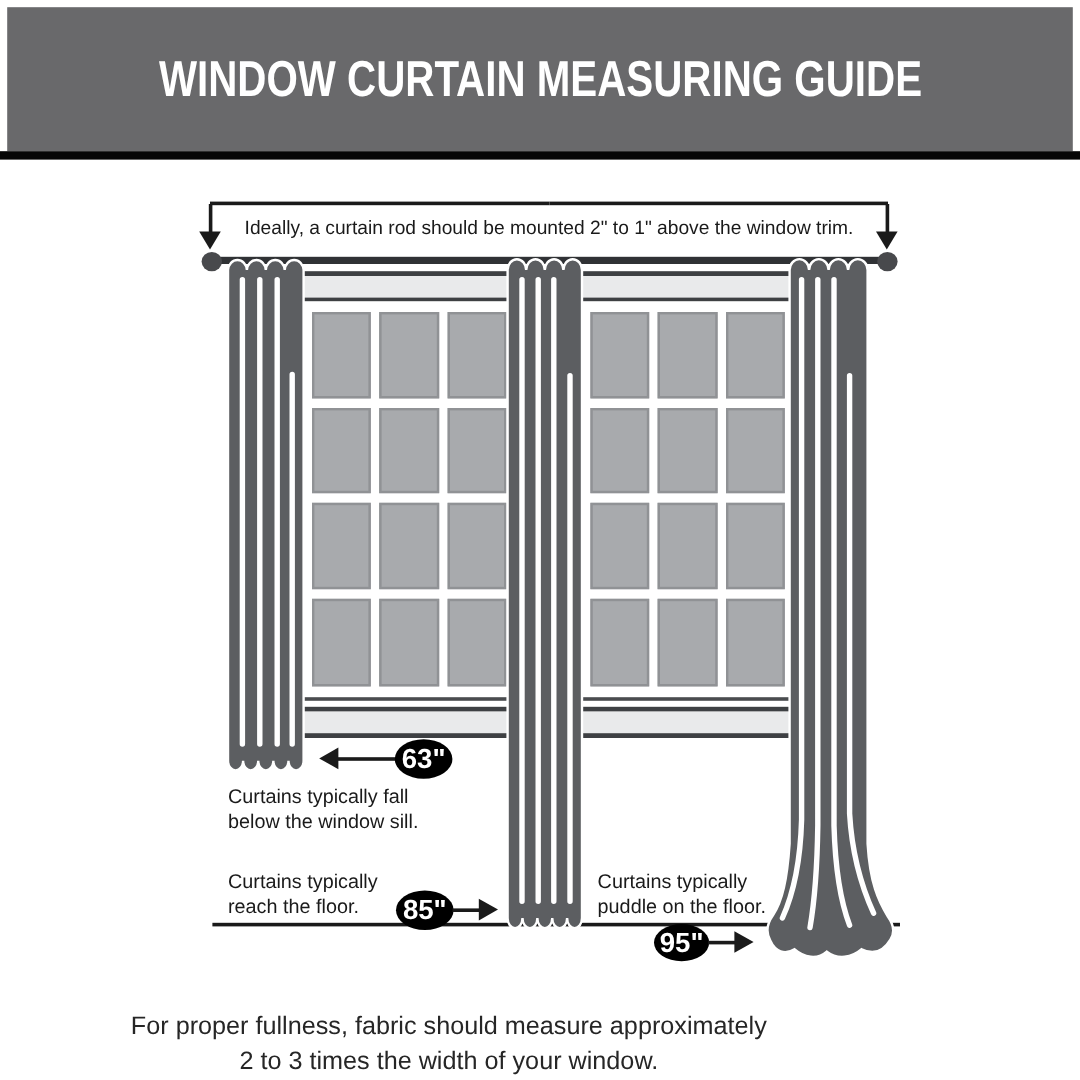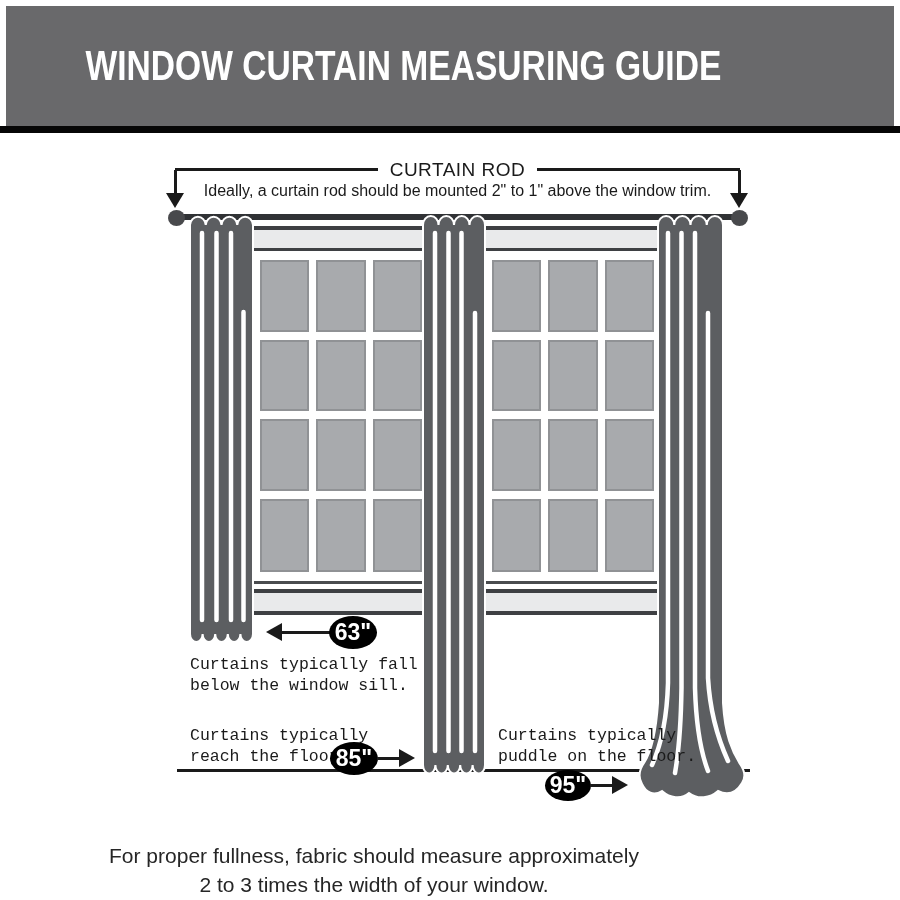--- a/index.html
+++ b/index.html
@@ -2,21 +2,21 @@
 <html><head>
 <meta charset="utf-8">
 <style>
   html,body{margin:0;padding:0;background:#fff;}
   body{width:900px;height:900px;position:relative;overflow:hidden;
        font-family:"Liberation Sans",sans-serif;color:#1a1a1a;}
   .abs{position:absolute;}
 
   
   .banner{left:6px;top:6px;width:888px;height:120px;background:#69696b;
-          display:flex;align-items:center;}
+          display:flex;align-items:center;justify-content:center;}
   .banner-title{color:#fff;font-weight:700;font-size:42px;letter-spacing:0;
                 transform:scaleX(0.8);transform-origin:center;white-space:nowrap;}
   .banner-rule{left:0;top:126px;width:900px;height:7px;background:#060606;}
 
   
   .bracket{left:175px;top:159px;width:565px;height:21px;display:flex;align-items:center;z-index:5;}
   .bracket .seg{flex:1;height:3px;background:#1a1a1a;}
   .bracket .lbl{padding:0 12px;font-size:19px;letter-spacing:.5px;color:#1a1a1a;white-space:nowrap;}
   .vdrop{width:3px;height:24px;background:#1a1a1a;top:170px;z-index:5;}
   .vhead{width:0;height:0;border-left:9px solid transparent;border-right:9px solid transparent;
@@ -43,37 +43,36 @@
   .curtain{z-index:2;}
 
   
   .oval{width:48px;height:33px;background:#000;border-radius:50%;color:#fff;
         font-weight:700;font-size:23px;display:flex;align-items:center;justify-content:center;z-index:6;}
   .aline{height:3px;background:#1a1a1a;z-index:6;}
   .ahead-l{width:0;height:0;border-top:9.5px solid transparent;border-bottom:9.5px solid transparent;
            border-right:16px solid #1a1a1a;z-index:6;}
   .ahead-r{width:0;height:0;border-top:9.5px solid transparent;border-bottom:9.5px solid transparent;
            border-left:16px solid #1a1a1a;z-index:6;}
-  .note{font-size:16.5px;line-height:21px;white-space:pre-line;z-index:6;font-family:Liberation Mono, monospace;}
+  .note{font-size:16.5px;line-height:21px;white-space:pre-line;z-index:6;}
 
   
   .footer{left:0;top:841px;width:748px;text-align:center;font-size:21px;line-height:29px;
           color:#262626;white-space:pre-line;}
 </style>
 </head>
 <body>
 
 <div class="abs banner">
   <span class="banner-title">WINDOW CURTAIN MEASURING GUIDE</span>
 </div>
 <div class="abs banner-rule"></div>
 
 <div class="abs bracket">
   <div class="seg"></div>
-  <div class="lbl">CURTAIN ROD</div>
   <div class="seg"></div>
 </div>
 <div class="abs vdrop" style="left:174px;"></div>
 <div class="abs vhead" style="left:166px;"></div>
 <div class="abs vdrop" style="left:738px;"></div>
 <div class="abs vhead" style="left:730px;"></div>
 <div class="abs rod-tip">Ideally, a curtain rod should be mounted 2" to 1" above the window trim.</div>
 
 <div class="abs rod"></div>
 <div class="abs finial" style="left:168px;"></div>

